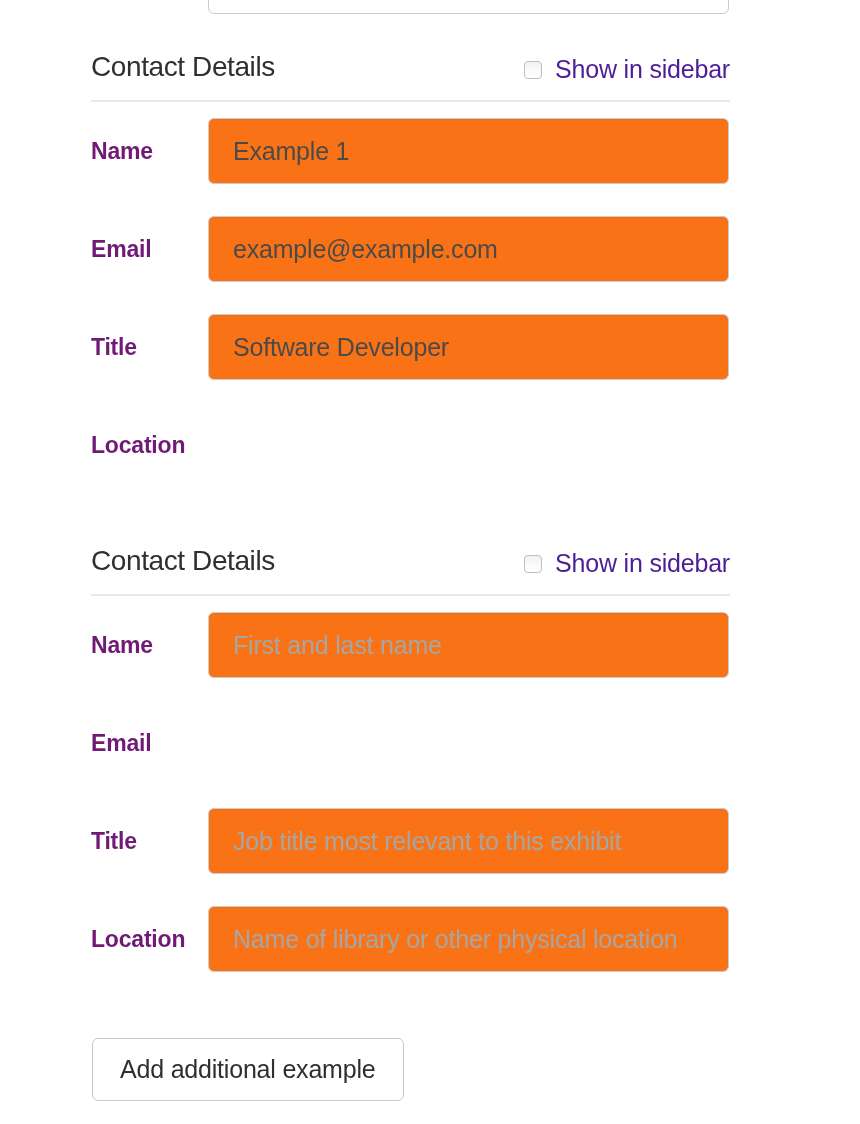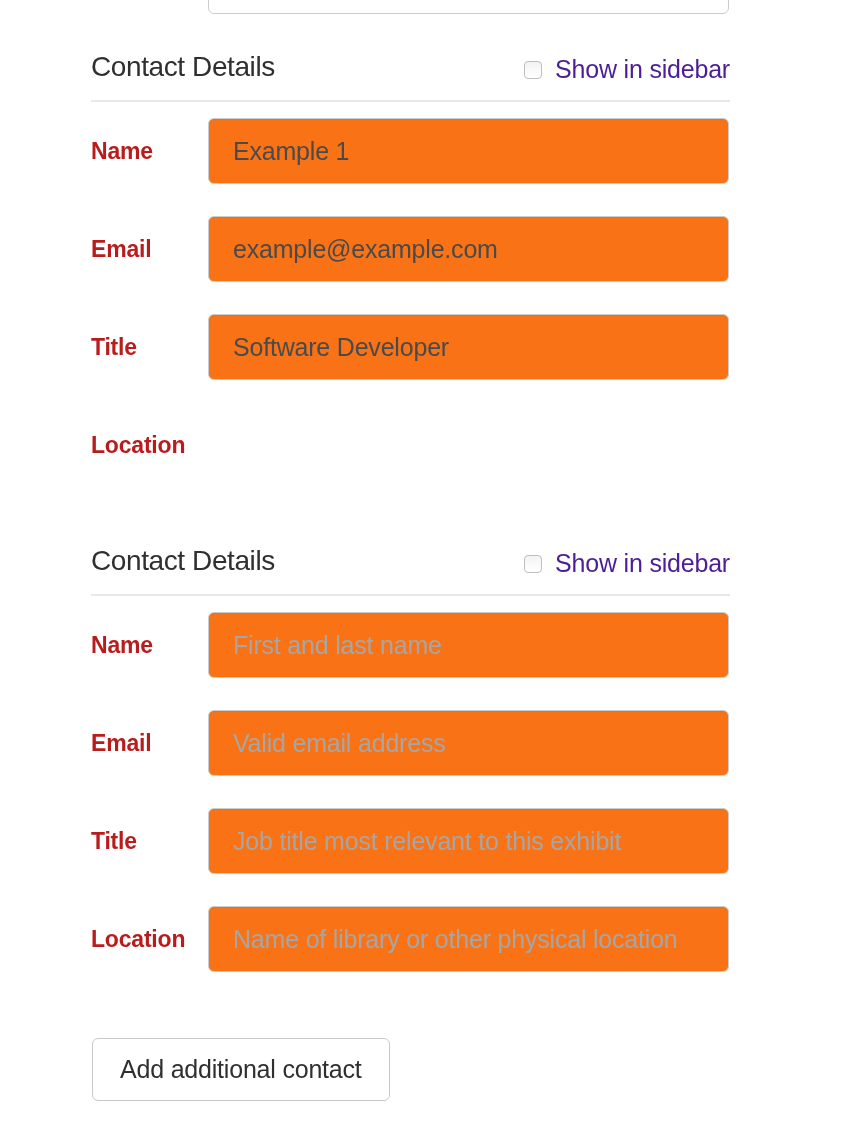--- a/index.html
+++ b/index.html
@@ -104,21 +104,21 @@
     height: 98px;
   }
   .row-label {
     position: absolute;
     left: 91px;
     top: 50%;
     transform: translateY(-50%);
     width: 117px;
     font-size: 23px;
     font-weight: bold;
-    color: #b91c1c;
+    color: #701a75;
     letter-spacing: -0.2px;
     white-space: nowrap;
     z-index: 3;
     line-height: 26px;
   }
   .row-field {
     position: absolute;
     left: 208px;
     top: 50%;
     transform: translateY(-50%);
@@ -235,39 +235,36 @@
 
       <div class="row">
         <div class="row-label">Name</div>
         <div class="row-field">
           <input type="text" placeholder="First and last name" style="">
         </div>
       </div>
 
       <div class="row">
         <div class="row-label">Email</div>
-        <div class="row-field">
-          <input type="text" placeholder="Valid email address" style="">
-        </div>
       </div>
 
       <div class="row">
         <div class="row-label">Title</div>
         <div class="row-field">
           <input type="text" placeholder="Job title most relevant to this exhibit" style="">
         </div>
       </div>
 
       <div class="row">
         <div class="row-label">Location</div>
         <div class="row-field">
           <input type="text" placeholder="Name of library or other physical location" style="">
         </div>
       </div>
 
     </div>
   </div>
 
   <div class="add-btn-wrap">
-    <button class="add-btn" type="button">Add additional contact</button>
+    <button class="add-btn" type="button">Add additional example</button>
   </div>
 
 </div>
 
 </body></html>

